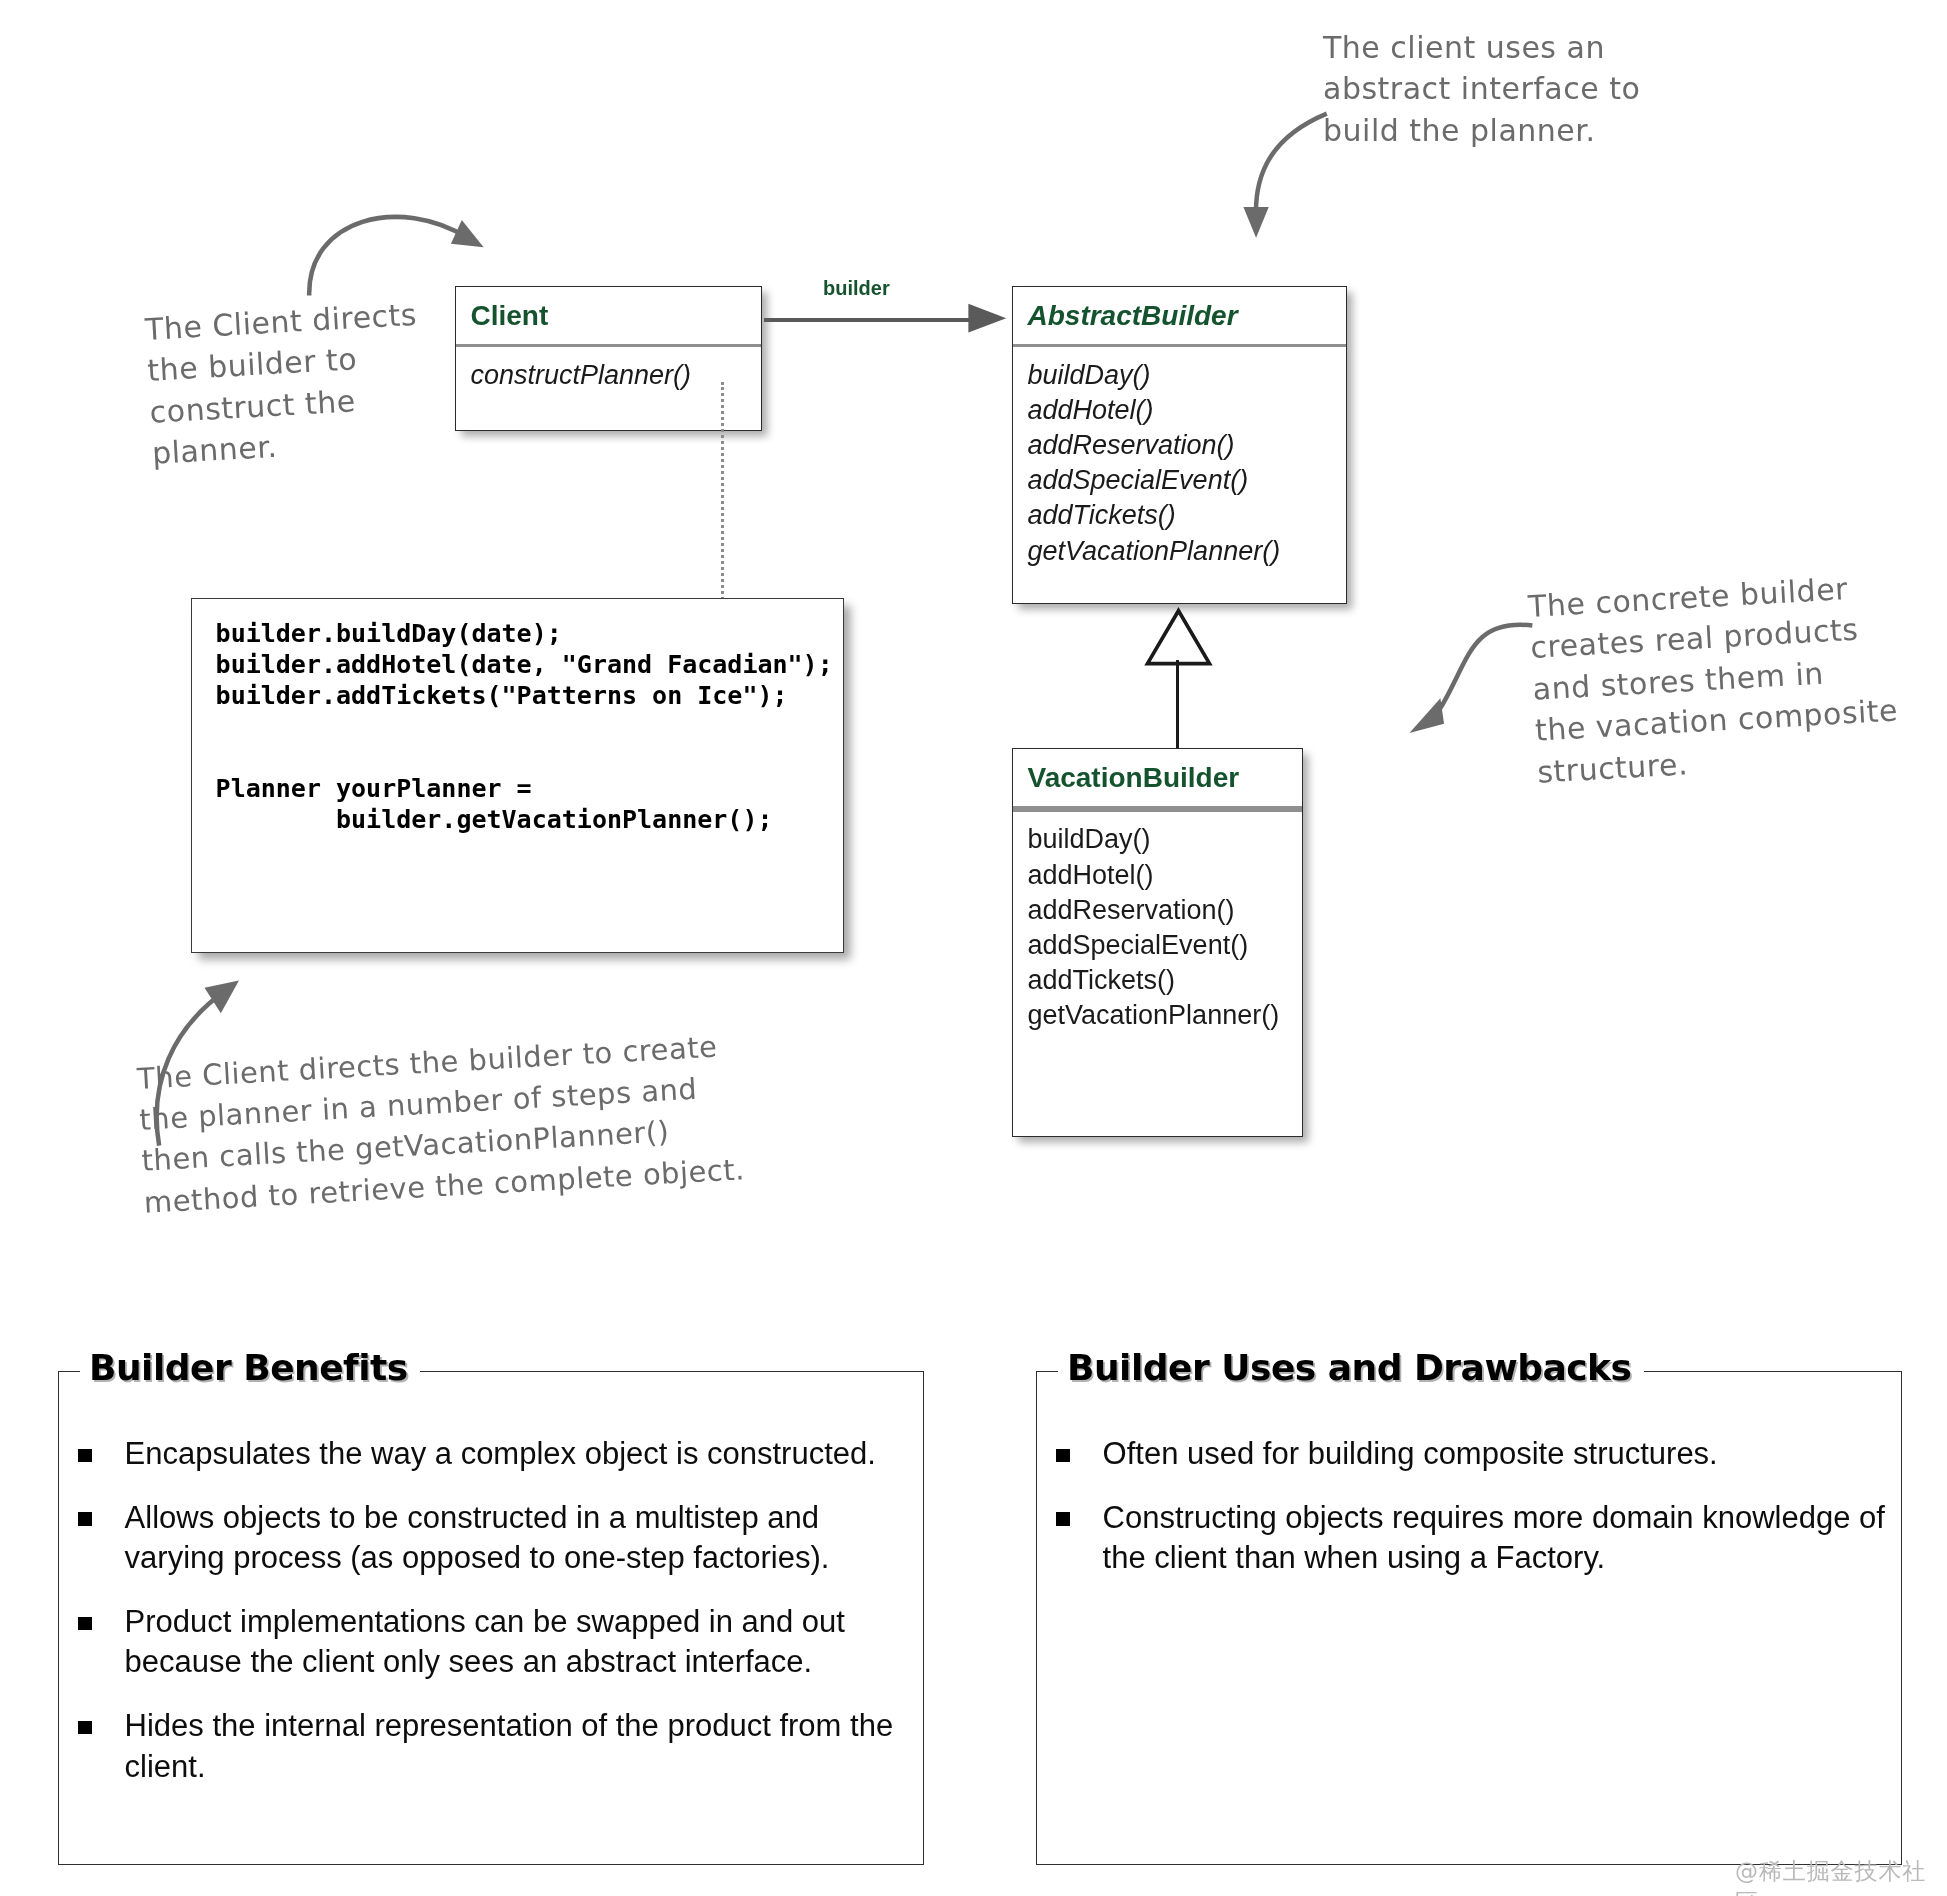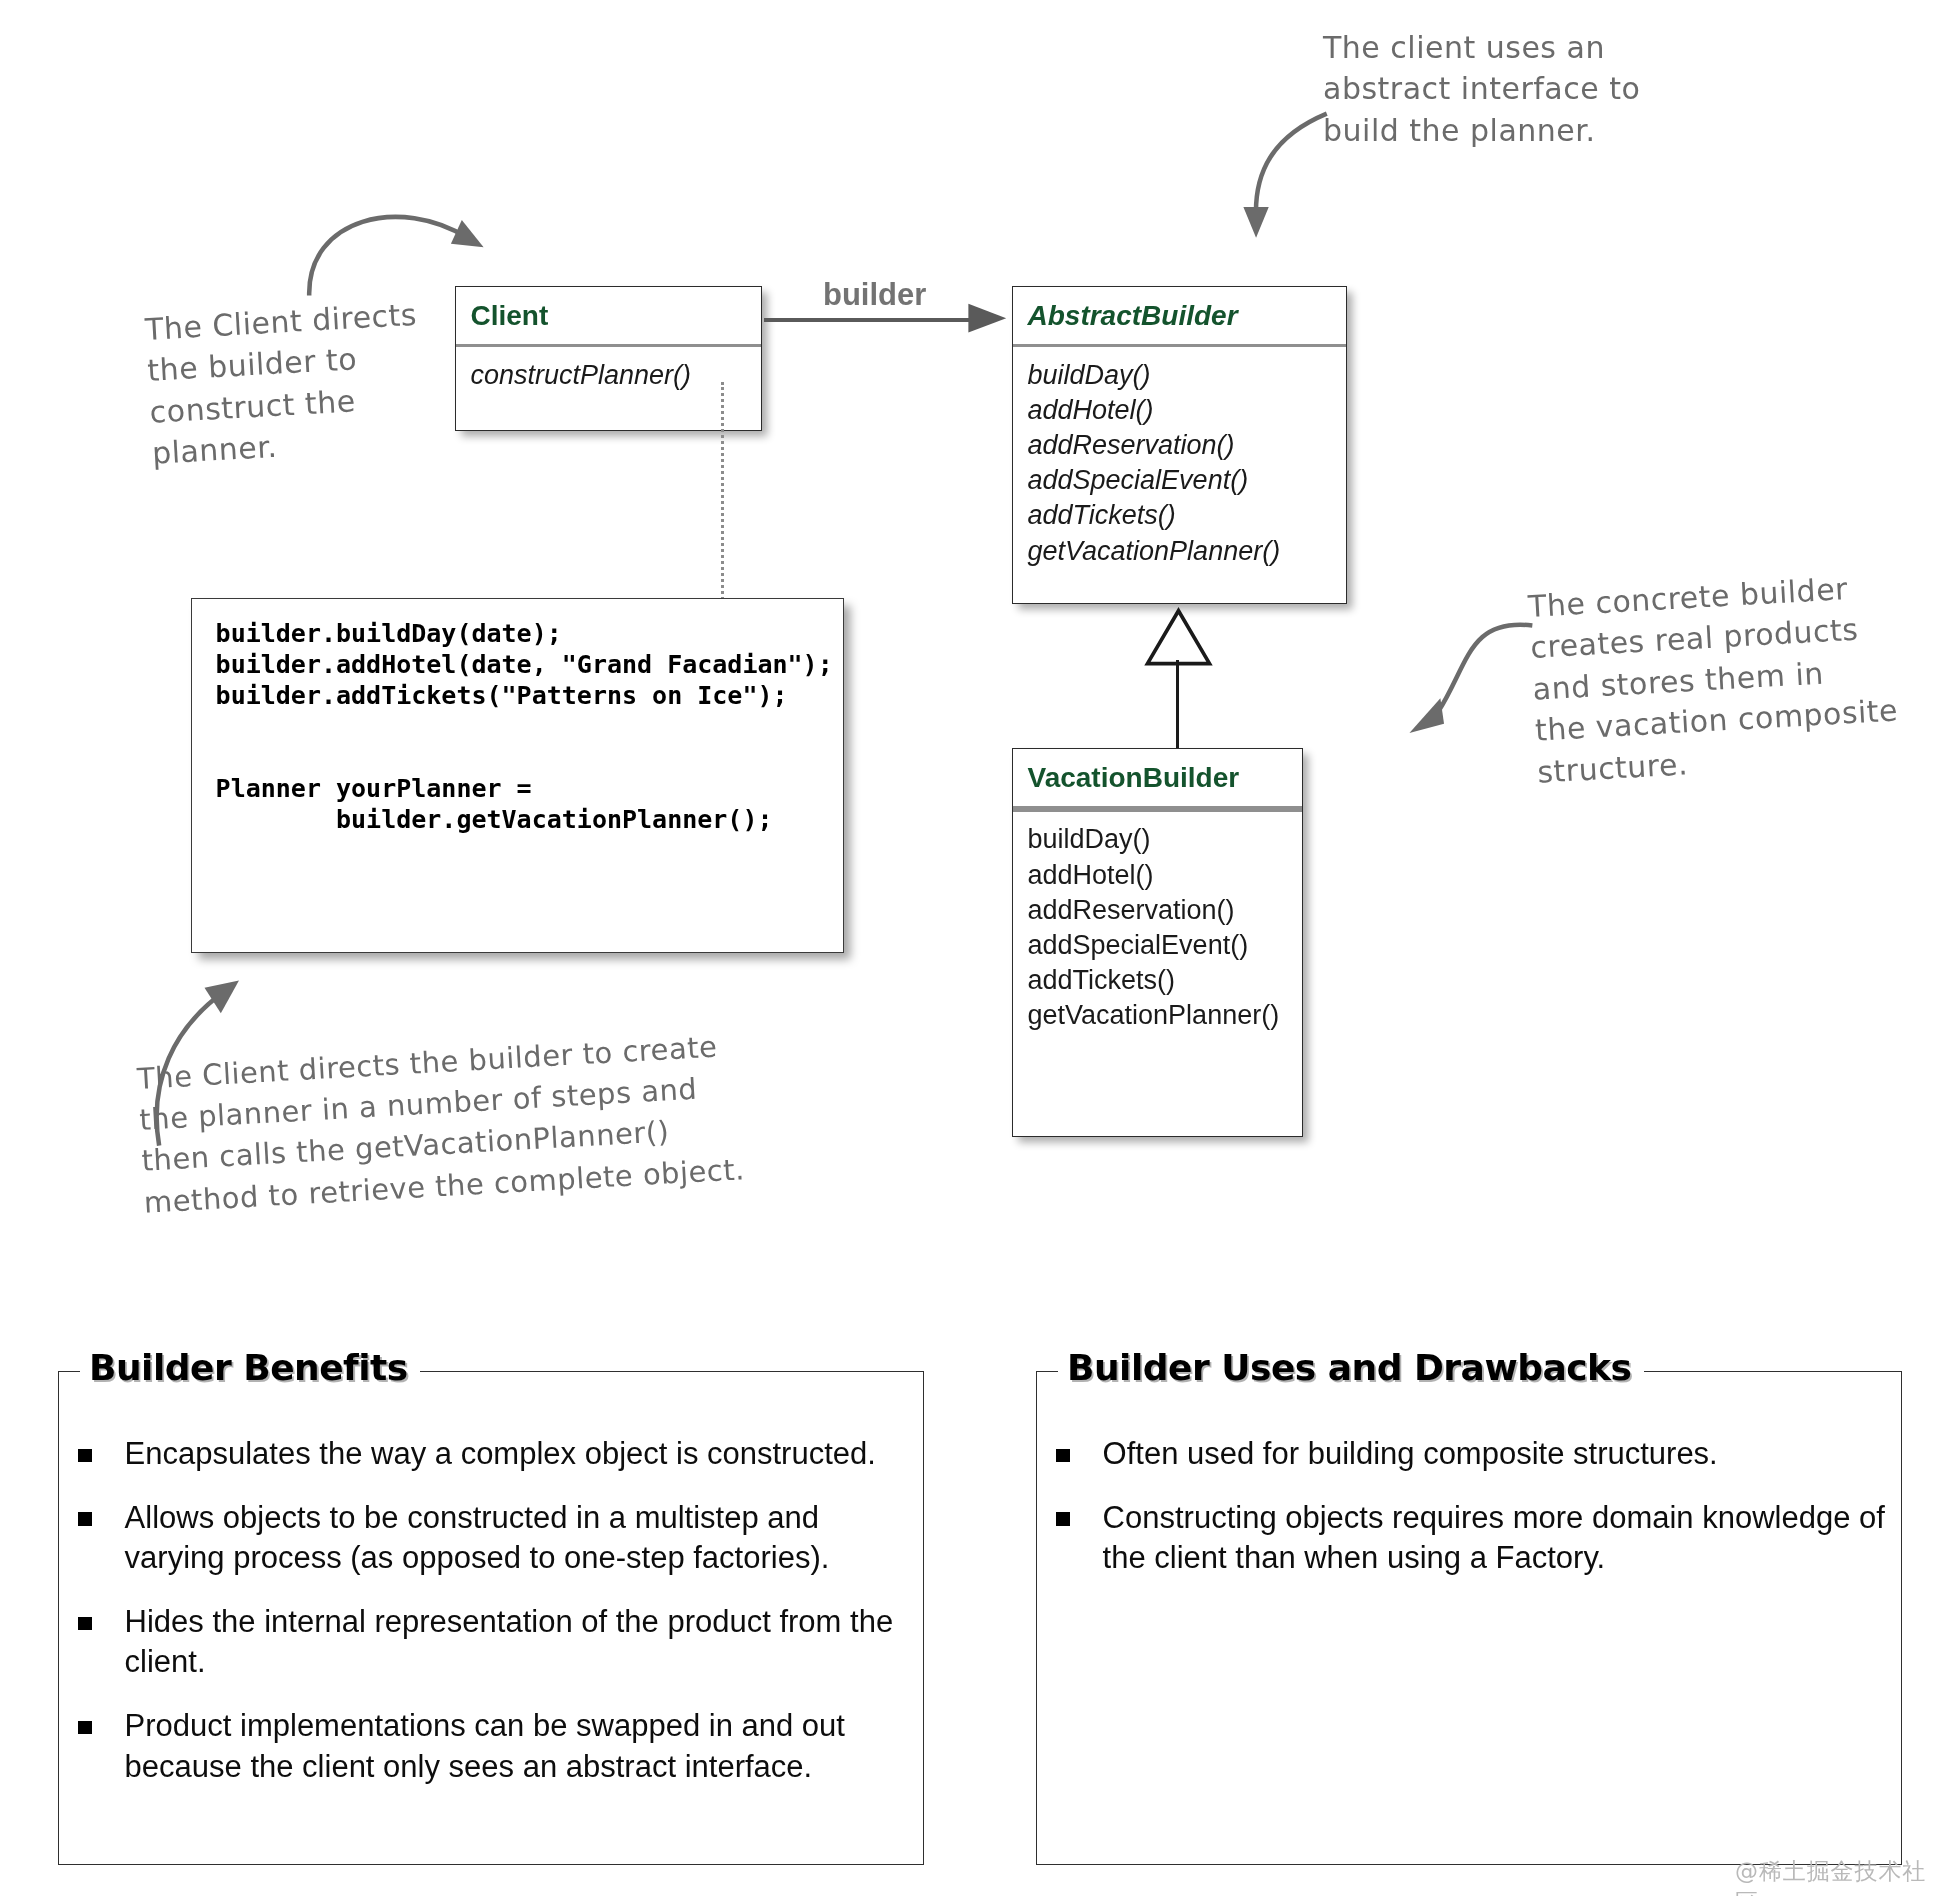--- a/index.html
+++ b/index.html
@@ -84,22 +84,22 @@
   
   .conn { position: absolute; }
   .assoc-line {
     position: absolute;
     height: 3.6px;
     background: #5a5a5a;
   }
   .assoc-label {
     position: absolute;
     font-weight: bold;
-    font-size: 31px;
-    color: #737373;
+    font-size: 20px;
+    color: #14532d;
   }
   .dotline {
     position: absolute;
     width: 0;
     border-left: 3.6px dotted #8c8c8c;
   }
   .inherit-stem {
     position: absolute;
     width: 2.7px;
     background: #1a1a1a;
@@ -273,25 +273,25 @@
       <li>
         <span class="bullet"></span>
         <span class="btext">Encapsulates the way a complex object is constructed.</span>
       </li>
       <li>
         <span class="bullet"></span>
         <span class="btext">Allows objects to be constructed in a multistep and varying process (as opposed to one-step factories).</span>
       </li>
       <li>
         <span class="bullet"></span>
+        <span class="btext">Product implementations can be swapped in and out because the client only sees an abstract interface.</span>
+      </li>
+      <li>
+        <span class="bullet"></span>
         <span class="btext">Hides the internal representation of the product from the client.</span>
-      </li>
-      <li>
-        <span class="bullet"></span>
-        <span class="btext">Product implementations can be swapped in and out because the client only sees an abstract interface.</span>
       </li>
     </ul>
   </div>
 
   <div class="panel" style="left:1036px; top:1347px; width:866px; height:518px;">
     <div class="frame" style="top:23.6px;"></div>
     <div class="legend">Builder Uses and Drawbacks</div>
     <ul style="top:87px;">
       <li>
         <span class="bullet"></span>

